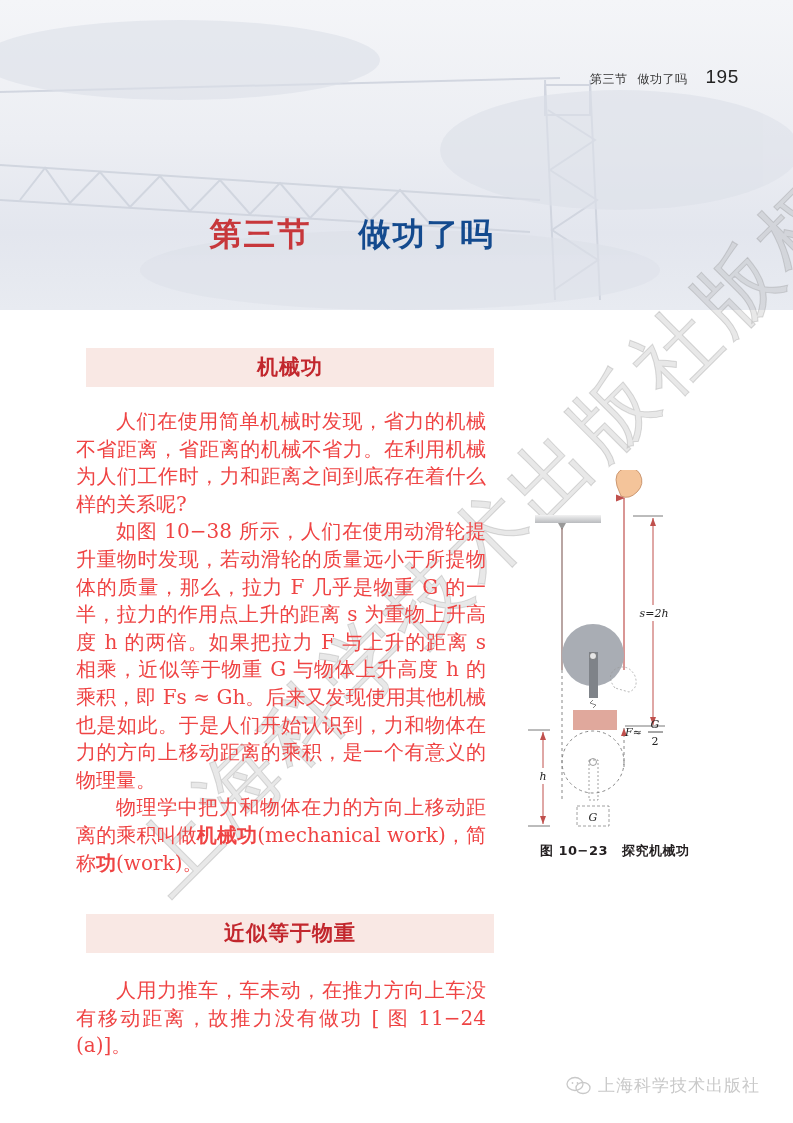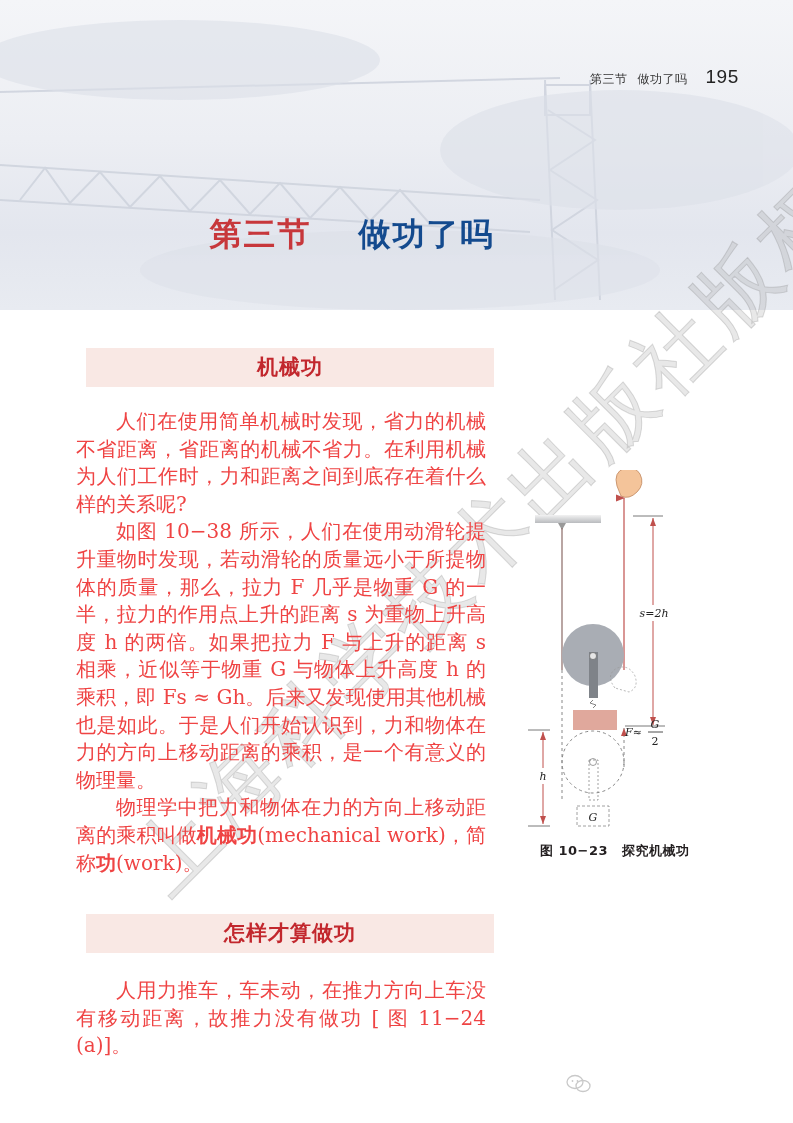--- a/index.html
+++ b/index.html
@@ -113,21 +113,21 @@
 </div>
 
 <div class="section-head" style="top:348px;">机械功</div>
 
 <div class="body-text" style="top:408px;">
   <p>人们在使用简单机械时发现，省力的机械不省距离，省距离的机械不省力。在利用机械为人们工作时，力和距离之间到底存在着什么样的关系呢?</p>
   <p>如图 10−38 所示，人们在使用动滑轮提升重物时发现，若动滑轮的质量远小于所提物体的质量，那么，拉力 F 几乎是物重 G 的一半，拉力的作用点上升的距离 s 为重物上升高度 h 的两倍。如果把拉力 F 与上升的距离 s 相乘，近似等于物重 G 与物体上升高度 h 的乘积，即 Fs ≈ Gh。后来又发现使用其他机械也是如此。于是人们开始认识到，力和物体在力的方向上移动距离的乘积，是一个有意义的物理量。</p>
   <p><span>物理学中把力和物体在力的方向上移动距离的乘积叫做</span><b>机械功</b><span>(mechanical work)，简称</span><b>功</b><span>(work)。</span></p>
 </div>
 
-<div class="section-head" style="top:914px;">怎样才算做功</div>
+<div class="section-head" style="top:914px;">近似等于物重</div>
 
 <div class="body-text" style="top:977px;">
   <p>人用力推车，车未动，在推力方向上车没有移动距离，故推力没有做功 [ 图 11−24 (a)]。</p>
 </div>
 
 <div class="figure">
   <svg width="200" height="360" viewBox="0 0 200 360">
     <defs>
       <linearGradient id="beam" x1="0" y1="0" x2="0" y2="1">
         <stop offset="0" stop-color="#f2f2f2"></stop>
@@ -193,13 +193,14 @@
   <span>图 10−23</span><span>探究机械功</span>
 </div>
 
 <div class="footer-logo">
   <svg width="26" height="20" viewBox="0 0 26 20">
     <ellipse cx="9" cy="8" rx="8" ry="6.5" fill="none" stroke="#c9c9c9" stroke-width="1.3"></ellipse>
     <ellipse cx="17" cy="12" rx="7" ry="5.5" fill="none" stroke="#c9c9c9" stroke-width="1.3"></ellipse>
     <circle cx="6.5" cy="7" r="0.9" fill="#c9c9c9"></circle>
     <circle cx="11.5" cy="7" r="0.9" fill="#c9c9c9"></circle>
   </svg>
+  <span>上海科学技术出版社</span>
 </div>
 
 </body></html>

